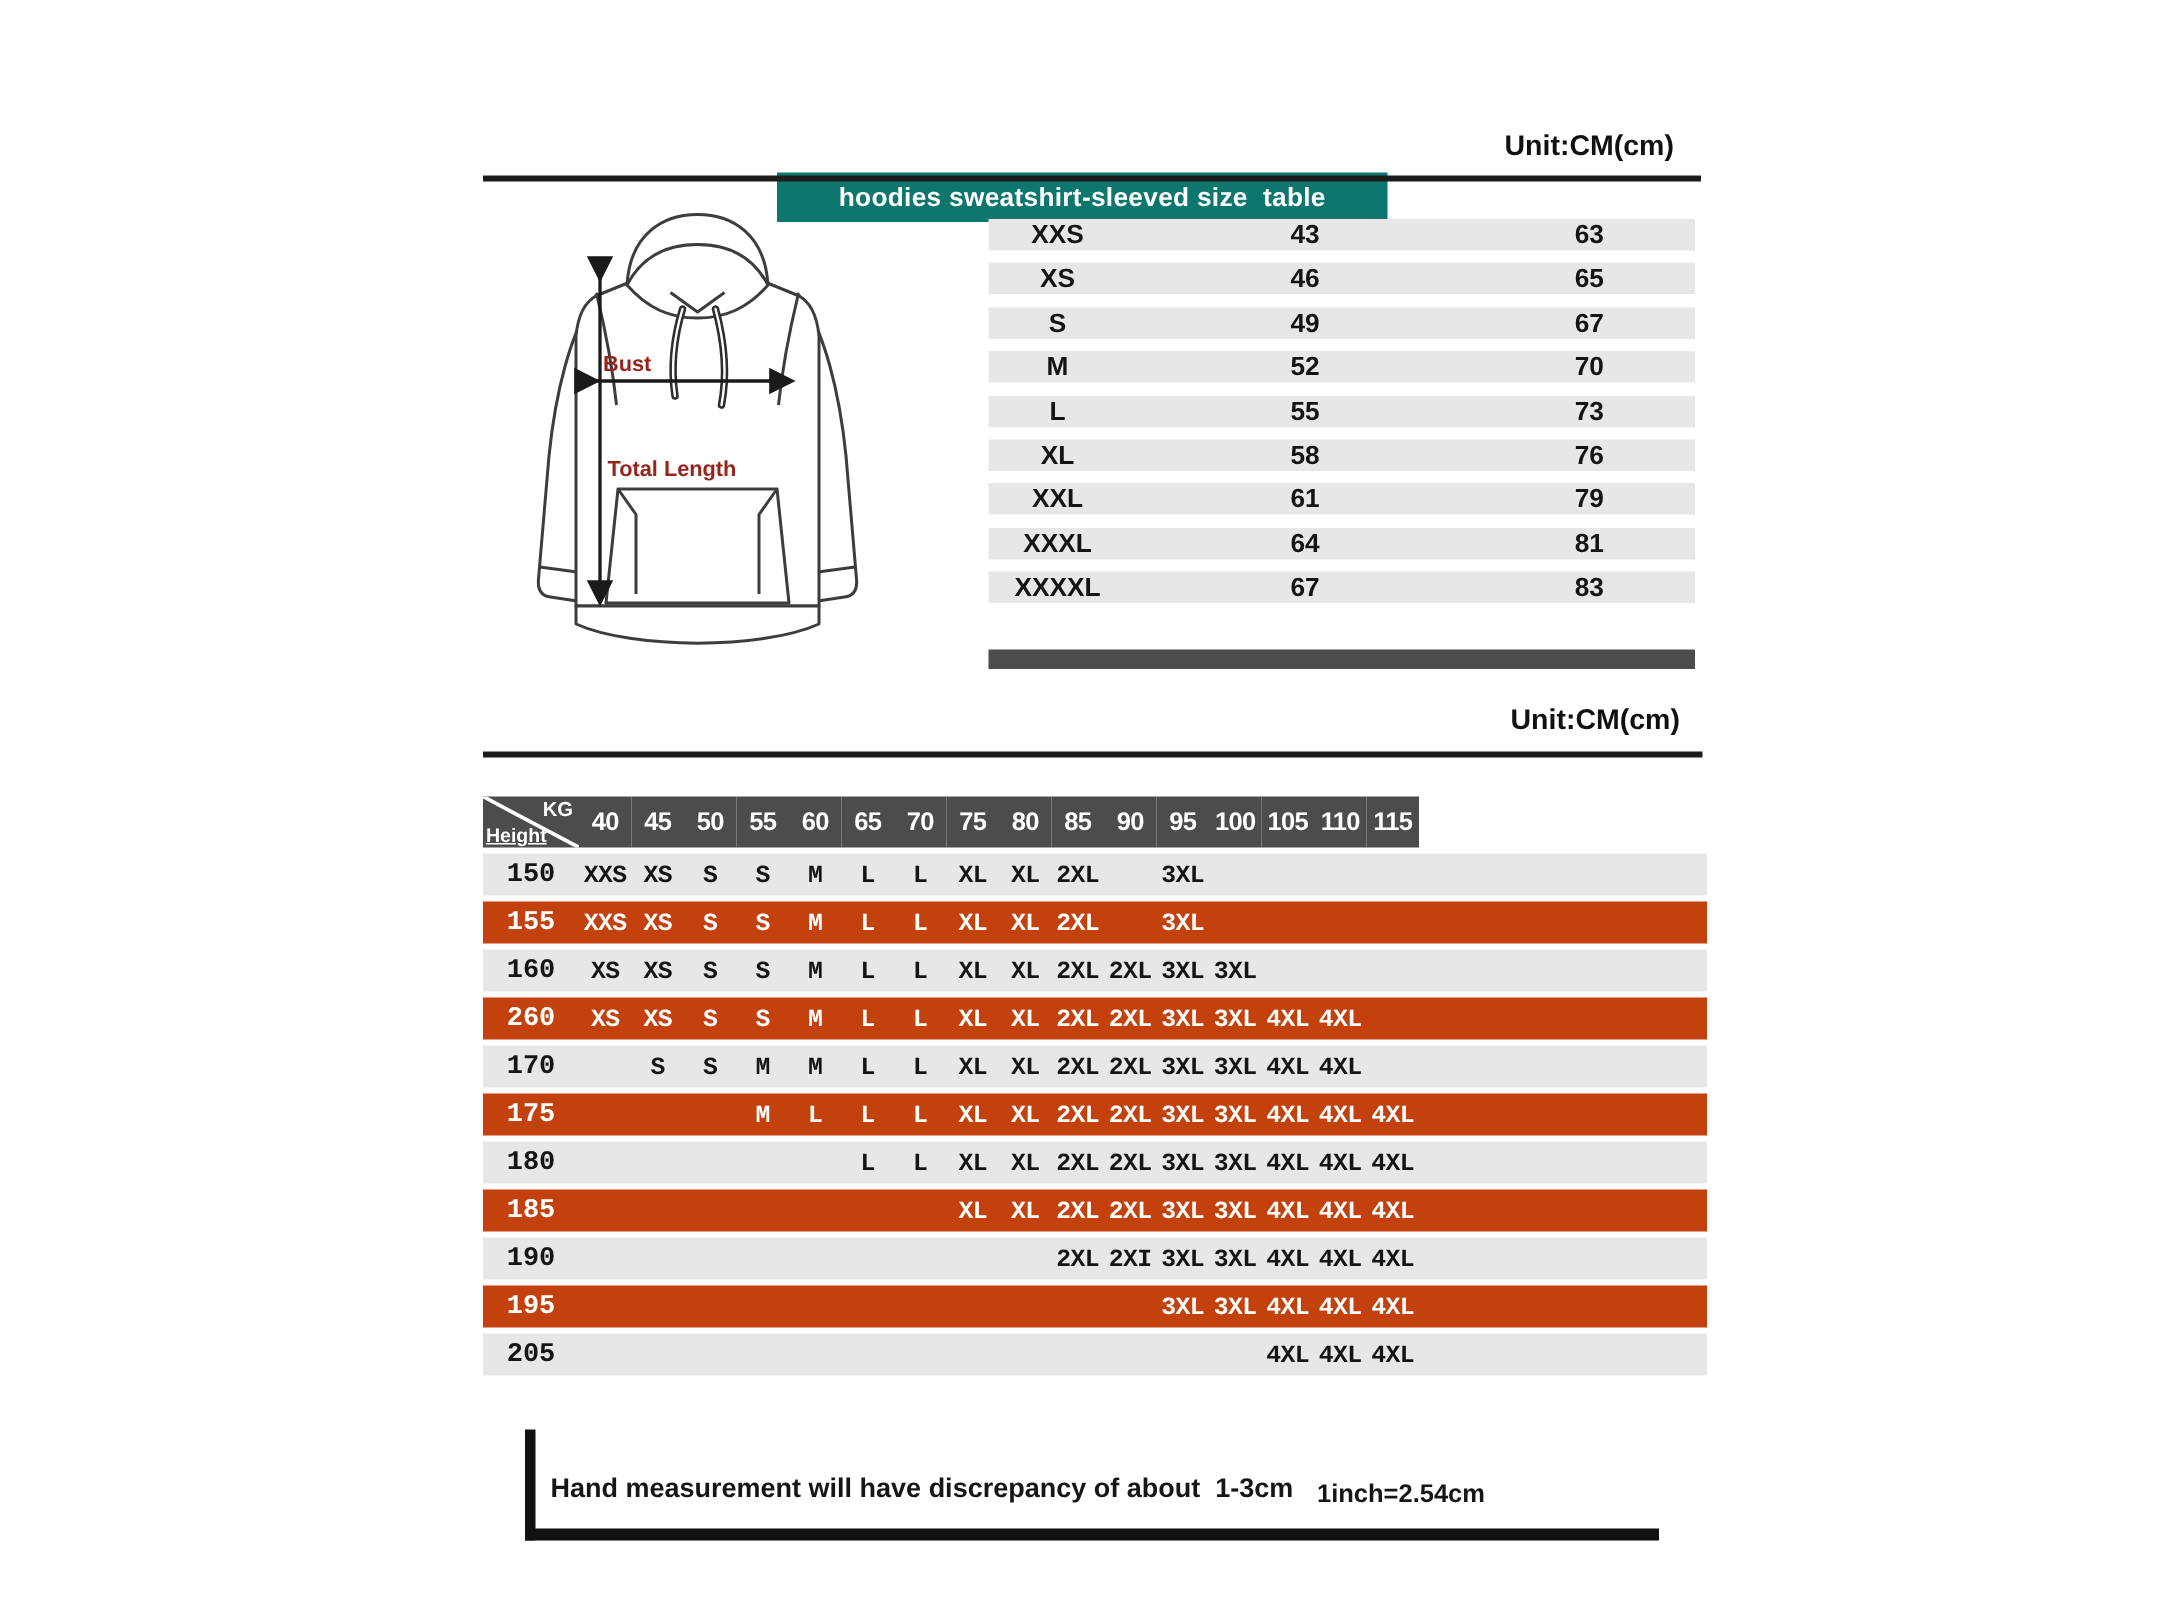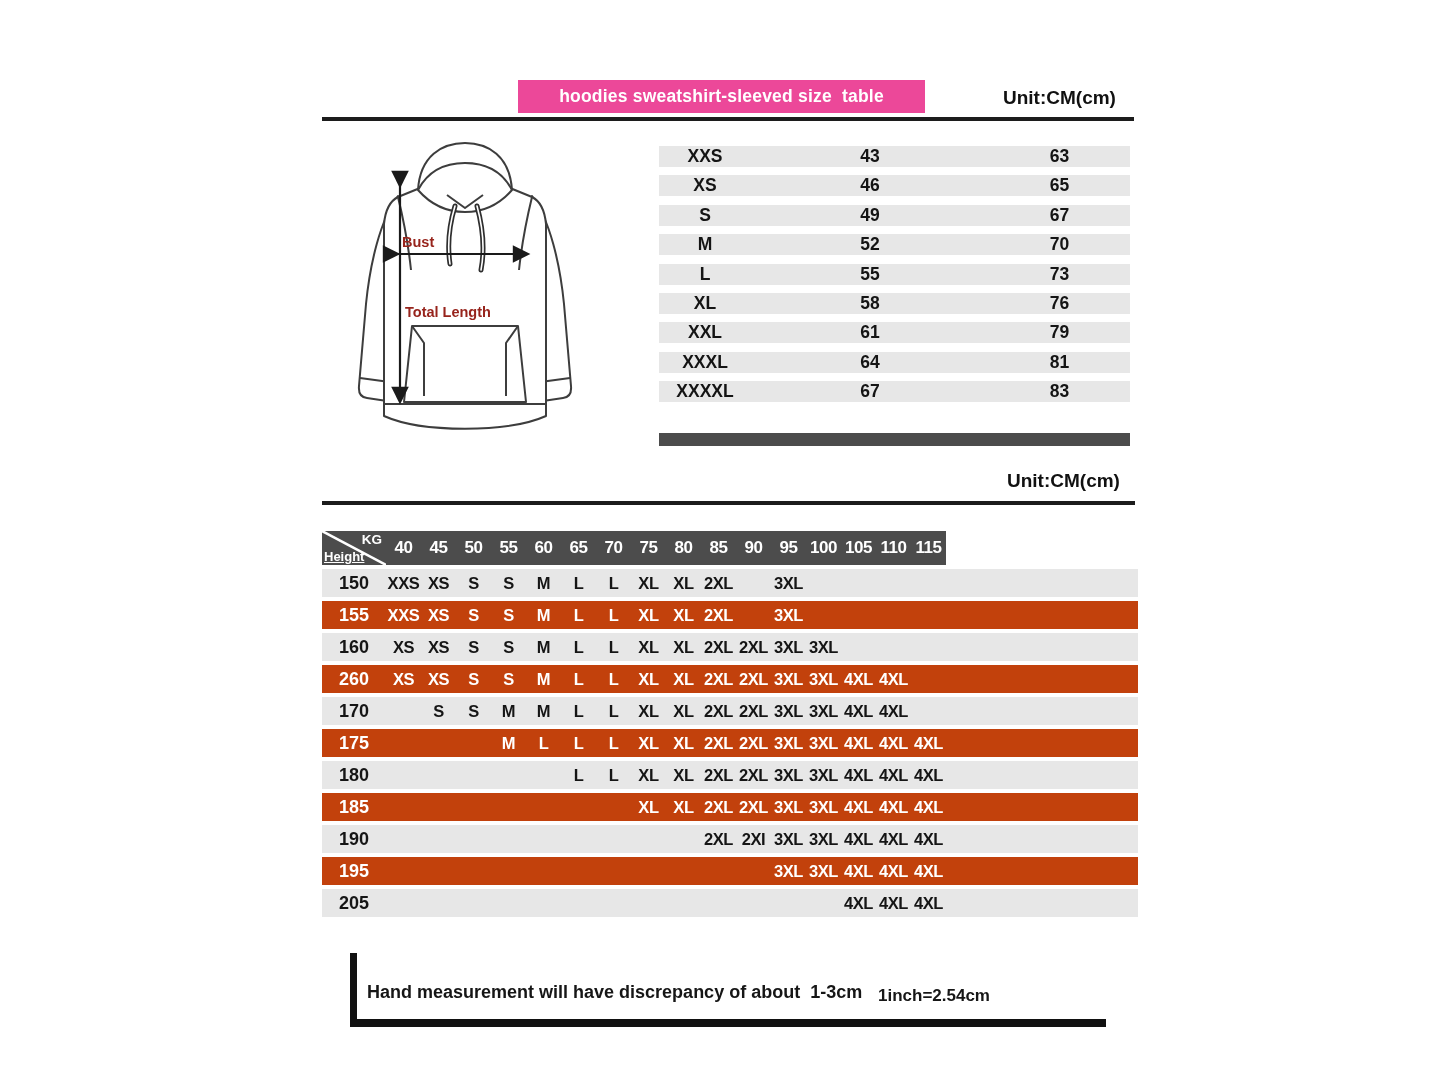--- a/index.html
+++ b/index.html
@@ -3,22 +3,22 @@
 <meta charset="utf-8">
 <style>
   html,body{margin:0;padding:0;background:#fff;}
   .canvas{
     position:relative;width:1445px;height:1071px;background:#ffffff;overflow:hidden;
     font-family:"Liberation Sans","DejaVu Sans",sans-serif;font-weight:bold;color:#161616;
   }
   .abs{position:absolute;}
   
   .titlebar{
-    background:#ec4899;color:#ffffff;display:flex;align-items:center;justify-content:center;
-    font-size:17.5px;letter-spacing:.2px;white-space:pre;
+    background:#0f766e;color:#ffffff;display:flex;align-items:center;justify-content:center;
+    font-size:17.5px;letter-spacing:.2px;white-space:pre;margin-top:35px;
   }
   .bar1{left:518px;top:80px;width:407px;height:33px;}
   .bar2{left:441px;top:463px;width:554px;height:33px;}
   .unit{font-size:19px;color:#111;white-space:pre;}
   .unit1{left:1003px;top:87px;}
   .unit2{left:1007px;top:470px;}
   .rule{background:#1c1c1c;height:4px;}
   .rule1{left:322px;top:117px;width:812px;}
   .rule2{left:322px;top:501px;width:813px;}
   
@@ -31,21 +31,21 @@
   
   .matrix{left:322px;top:531px;width:816px;}
   .mgrid{display:grid;grid-template-columns:64px repeat(16,35px);column-gap:0;}
   .m-head{height:34px;}
   .m-box{background:#4c4c4c;color:#fff;font-size:17px;display:flex;align-items:center;justify-content:center;letter-spacing:-0.5px;}
   .m-corner{background:#4c4c4c;position:relative;color:#fff;}
   .m-corner svg{position:absolute;left:0;top:0;}
   .m-kg{position:absolute;right:4px;top:1px;font-size:13.5px;}
   .m-height{position:absolute;left:2px;bottom:1px;font-size:13px;text-decoration:underline;}
   .m-rows{margin-top:4px;}
-  .m-row{height:28px;margin-bottom:4px;align-items:center;text-align:center;}
+  .m-row{height:28px;margin-bottom:4px;align-items:center;text-align:center;font-family:Liberation Mono, monospace;}
   .m-row.light{background:#e7e7e7;color:#151515;}
   .m-row.dark{background:#c2410c;color:#ffffff;}
   .m-label{font-size:18px;}
   .m-cell{font-size:16.5px;letter-spacing:-0.4px;}
   
   .f-vbar{left:350px;top:953px;width:7px;height:74px;background:#111;}
   .f-hbar{left:350px;top:1019px;width:756px;height:8px;background:#111;}
   .f-note{left:367px;top:982px;font-size:18px;white-space:pre;}
   .f-conv{left:878px;top:986px;font-size:17px;white-space:pre;}
   

